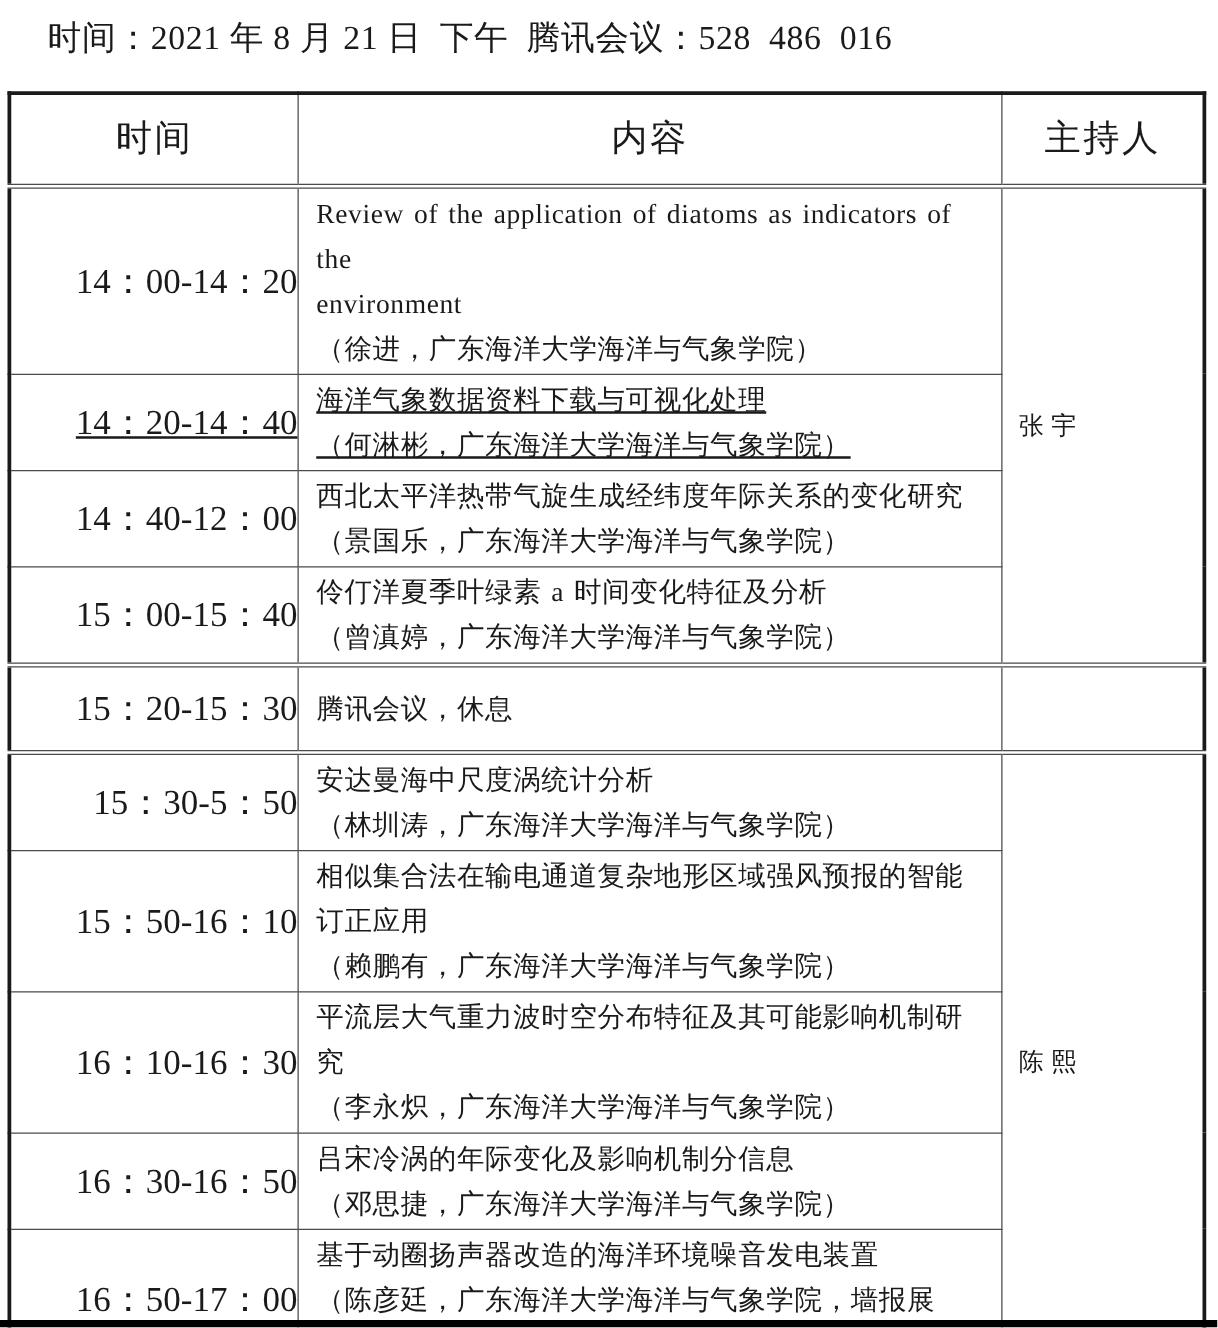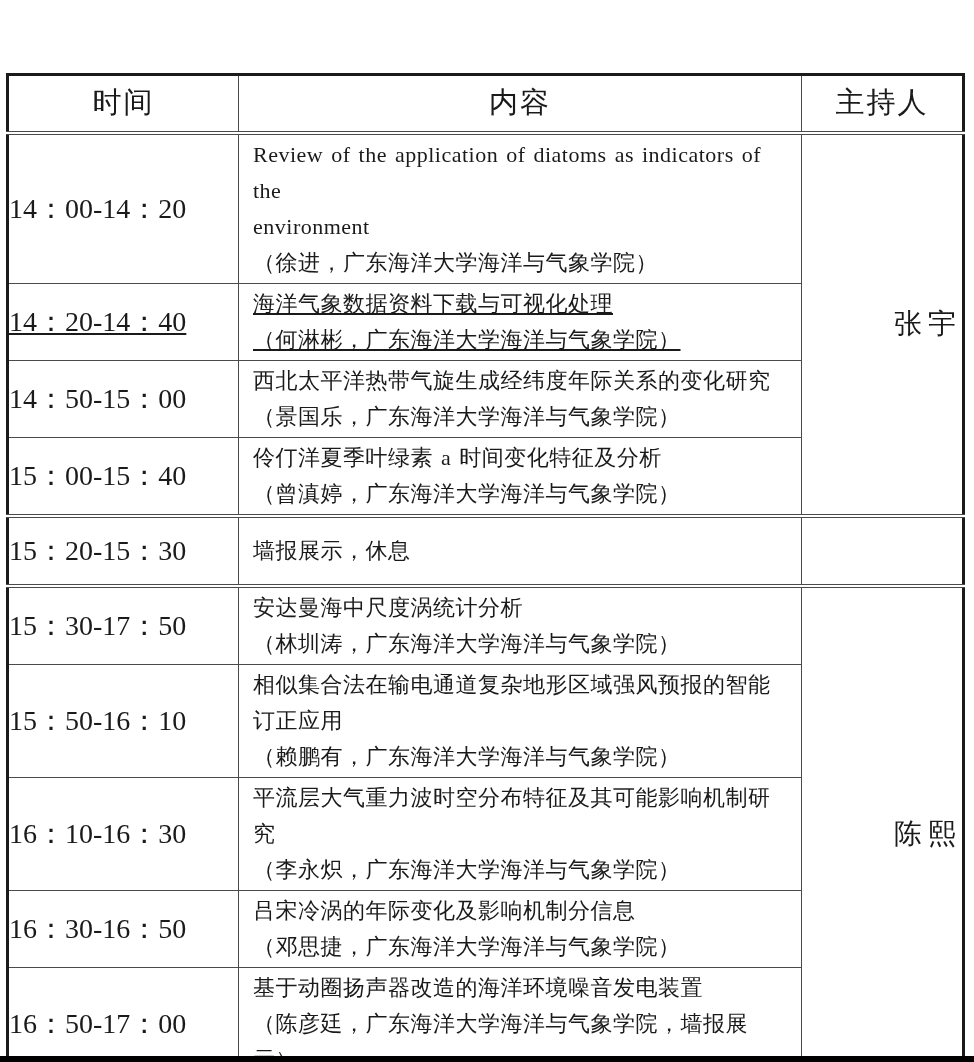--- a/index.html
+++ b/index.html
@@ -49,105 +49,106 @@
     border-top: 4px double #4a4a4a;
   }
   th.hdr {
     font-size: 29px;
     text-align: center;
     letter-spacing: 2px;
     vertical-align: middle;
   }
   td.time-cell {
     font-size: 28px;
-    text-align: left;
+    text-align: right;
     vertical-align: middle;
     white-space: nowrap;
   }
   td.content-cell {
     font-size: 22px;
     line-height: 36px;
     padding: 2px 10px 2px 14px;
     vertical-align: middle;
     letter-spacing: 0.5px;
     word-spacing: 2px;
     white-space: pre-line;
     text-align: left;
     margin-left: 10px;
   }
   td.host-cell {
-    font-size: 28px;
+    font-size: 20px;
     vertical-align: middle;
     padding-left: 13px;
     letter-spacing: 6px;
-    text-align: right;
+    text-align: left;
   }
   .page-edge-bar {
     position: absolute;
     left: 0;
     bottom: 0;
     width: 974px;
     height: 6px;
     background: #000;
   }
 </style>
 </head>
 <body>
 
 <div class="page">
 
+  <div class="meeting-info">时间：2021 年 8 月 21 日  下午  腾讯会议：528  486  016</div>
 
   <table class="schedule">
     <colgroup>
       <col class="c-time">
         <col class="c-content">
         <col class="c-host">
     </colgroup>
 
     <tbody>
-        <tr style="height:58px;">
+        <tr style="height:74px;">
       <th class="hdr">时间</th>
       <th class="hdr">内容</th>
       <th class="hdr">主持人</th>
     </tr>
 
     <tr class="sep" style="height:114px;">
       <td class="time-cell">14：00-14：20</td>
       <td class="content-cell">Review of the application of diatoms as indicators of the
 environment
 （徐进，广东海洋大学海洋与气象学院）</td>
       <td class="host-cell" rowspan="4">张宇</td>
     </tr>
 
     <tr style="height:73px;text-decoration:underline;">
       <td class="time-cell">14：20-14：40</td>
       <td class="content-cell">海洋气象数据资料下载与可视化处理
 （何淋彬，广东海洋大学海洋与气象学院）</td>
     </tr>
 
     <tr style="height:73px;">
-      <td class="time-cell">14：50-15：00</td>
+      <td class="time-cell">14：40-12：00</td>
       <td class="content-cell">西北太平洋热带气旋生成经纬度年际关系的变化研究
 （景国乐，广东海洋大学海洋与气象学院）</td>
     </tr>
 
     <tr style="height:73px;">
       <td class="time-cell">15：00-15：40</td>
       <td class="content-cell">伶仃洋夏季叶绿素 a 时间变化特征及分析
 （曾滇婷，广东海洋大学海洋与气象学院）</td>
     </tr>
 
     <tr class="sep" style="height:70px;">
       <td class="time-cell">15：20-15：30</td>
-      <td class="content-cell">墙报展示，休息</td>
+      <td class="content-cell">腾讯会议，休息</td>
       <td class="host-cell"></td>
     </tr>
 
     <tr class="sep" style="height:74px;">
-      <td class="time-cell">15：30-17：50</td>
+      <td class="time-cell">15：30-5：50</td>
       <td class="content-cell">安达曼海中尺度涡统计分析
 （林圳涛，广东海洋大学海洋与气象学院）</td>
       <td class="host-cell" rowspan="5">陈熙</td>
     </tr>
 
     <tr style="height:110px;">
       <td class="time-cell">15：50-16：10</td>
       <td class="content-cell">相似集合法在输电通道复杂地形区域强风预报的智能
 订正应用
 （赖鹏有，广东海洋大学海洋与气象学院）</td>

